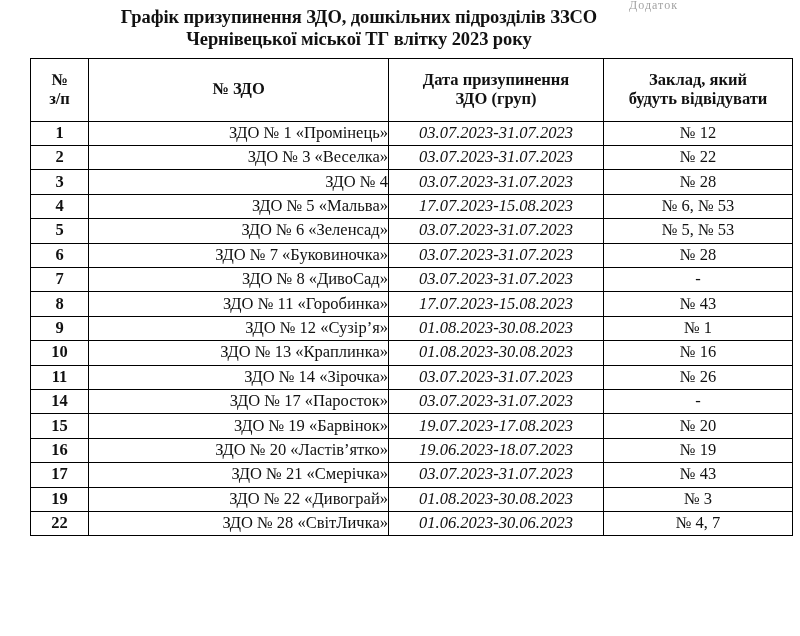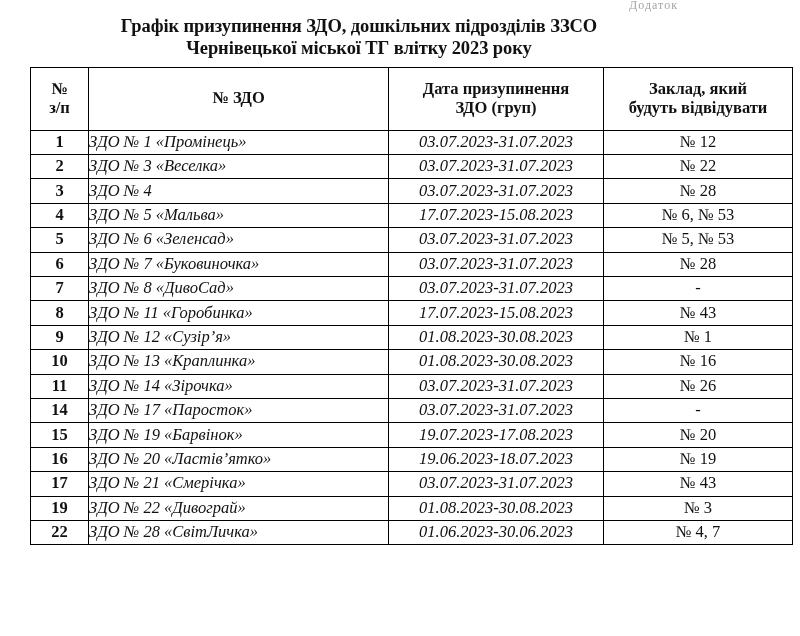--- a/index.html
+++ b/index.html
@@ -24,21 +24,21 @@
     position: absolute;
     top: -2px;
     right: 18px;
     font-size: 12px;
     color: #555;
     letter-spacing: 1px;
     opacity: .55;
   }
   .title-block {
     text-align: center;
-    padding-top: 16px;
+    padding-top: 7px;
     padding-left: 30px;
     padding-right: 8px;
   }
   .title-line {
     font-size: 18.5px;
     font-weight: bold;
     line-height: 1.18;
     letter-spacing: -0.1px;
   }
   table.schedule {
@@ -69,23 +69,22 @@
   .col-place { width: 189px; }
 
   tbody td {
     height: 23.4px;
   }
   td.c-no {
     text-align: center;
     font-weight: bold;
   }
   td.c-name {
-    text-align: left;
+    text-align: right;
     padding-left: 6px;
-    font-style: italic;
   }
   td.c-date {
     text-align: center;
     font-style: italic;
   }
   td.c-place {
     text-align: center;
   }
   .hdr-sub {
     display: block;

